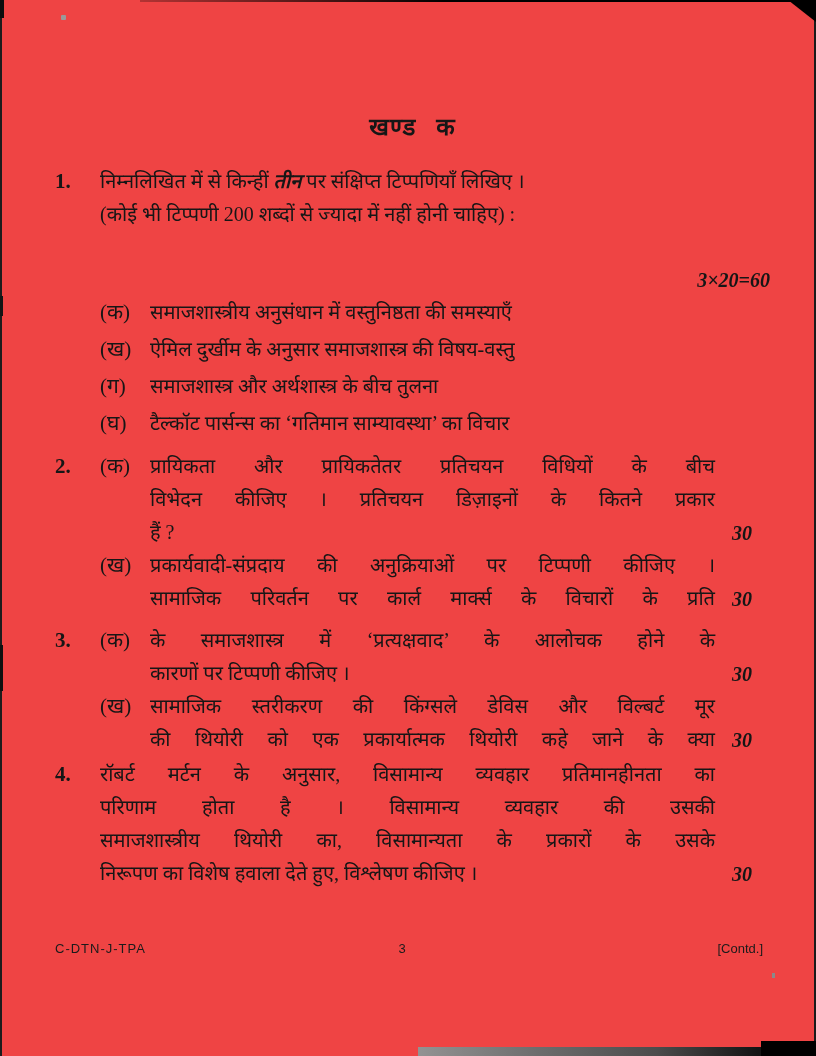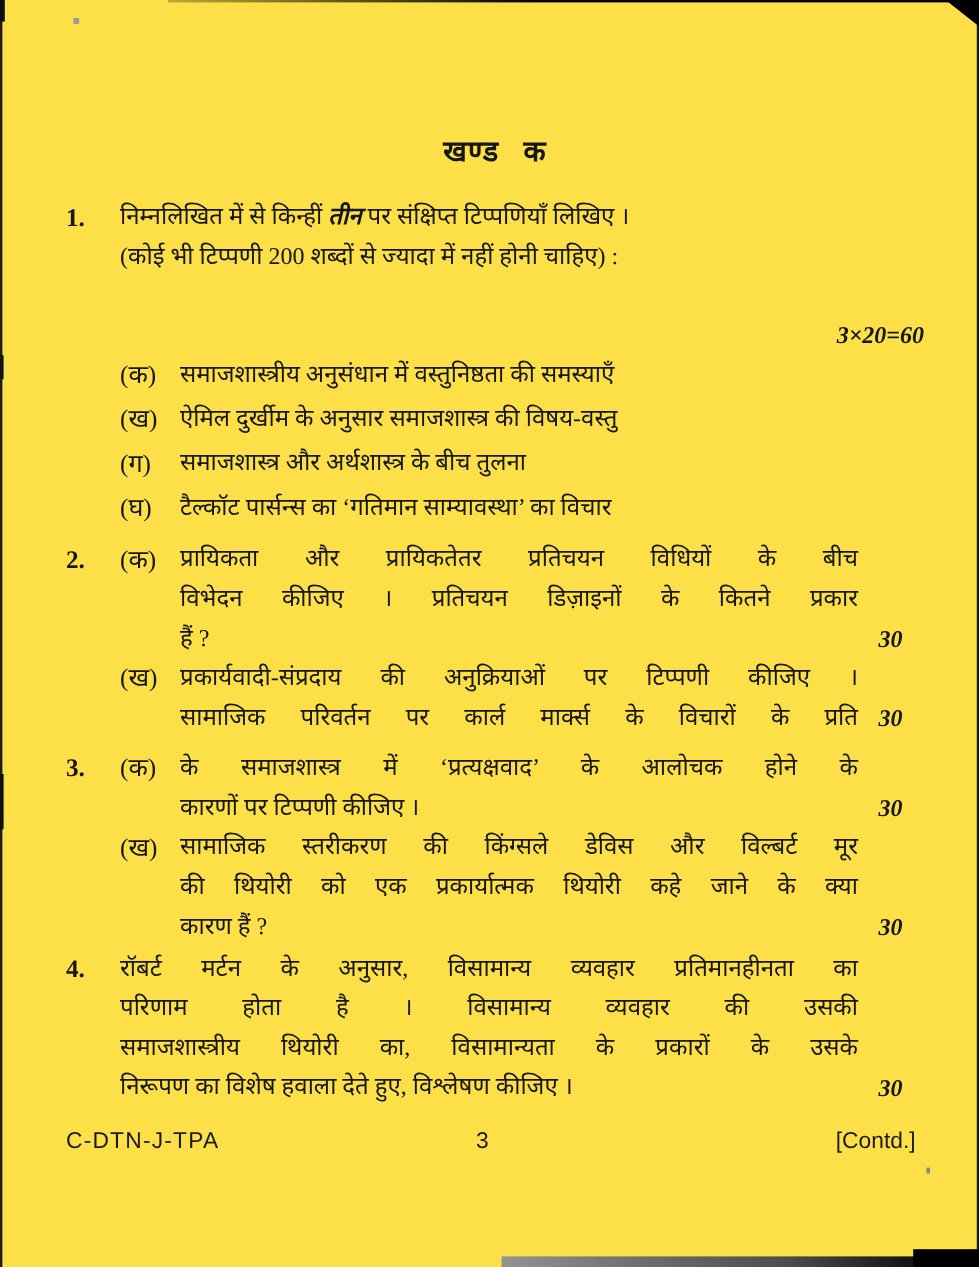--- a/index.html
+++ b/index.html
@@ -1,19 +1,19 @@
 <!DOCTYPE html>
 <html><head>
 <meta charset="utf-8">
 <style>
   html,body{margin:0;padding:0;background:#e9e9e9;}
   .page{
     position:relative;
     width:816px;height:1056px;
-    background:#fde047;
+    background:#ef4444;
     overflow:hidden;
     font-family:"Liberation Serif","DejaVu Serif",serif;
     color:#161616;
   }
   .content{position:absolute;left:55px;top:0;width:715px;}
   .section-heading{
     margin-top:110px;
     text-align:center;
     font-size:24px;
     font-weight:bold;
@@ -45,21 +45,21 @@
   .mt-q1{margin-top:21px;}
   .parts-q1{margin-top:3px;}
   .part-row{margin-bottom:4px;}
   .mt-q2{margin-top:10px;}
   .mt-q3{margin-top:9px;}
   .mt-q4{margin-top:2px;}
   .footer{
     position:absolute;left:55px;right:53px;top:941px;
     display:flex;justify-content:space-between;align-items:center;
     font-family:"Liberation Sans","DejaVu Sans",sans-serif;
-    font-size:19px;color:#1b1b1b;
+    font-size:13px;color:#1b1b1b;
   }
   .footer .code{letter-spacing:1px;}
   .footer .pageno{position:absolute;left:0;right:14px;text-align:center;}
   .footer .contd{font-weight:500;}
   
   .edge-left{position:absolute;left:0;top:0;width:2px;height:100%;background:#1c1c1c;}
   .edge-left-blob1{position:absolute;left:0;top:0;width:4px;height:18px;background:#0d0d0d;}
   .edge-left-blob2{position:absolute;left:0;top:296px;width:3px;height:20px;background:#141414;}
   .edge-left-blob3{position:absolute;left:0;top:645px;width:3px;height:46px;background:#101010;}
   .edge-top{position:absolute;left:140px;right:0;top:0;height:2px;
@@ -152,21 +152,20 @@
         <span class="marks">30</span>
       </div>
     </div>
 
     <div class="qrow">
       <div class="qnum"></div>
       <div class="sublabel">(ख)</div>
       <div class="qtext">
         <div class="line just">सामाजिक स्तरीकरण की किंग्सले डेविस और विल्बर्ट मूर</div>
         <div class="line just">की थियोरी को एक प्रकार्यात्मक थियोरी कहे जाने के क्या</div>
-        <div class="line">कारण हैं ?</div>
         <span class="marks">30</span>
       </div>
     </div>
 
     <div class="qrow mt-q4">
       <div class="qnum">4.</div>
       <div class="qtext">
         <div class="line just">रॉबर्ट मर्टन के अनुसार, विसामान्य व्यवहार प्रतिमानहीनता का</div>
         <div class="line just">परिणाम होता है ।  विसामान्य व्यवहार की उसकी</div>
         <div class="line just">समाजशास्त्रीय थियोरी का, विसामान्यता के प्रकारों के उसके</div>

